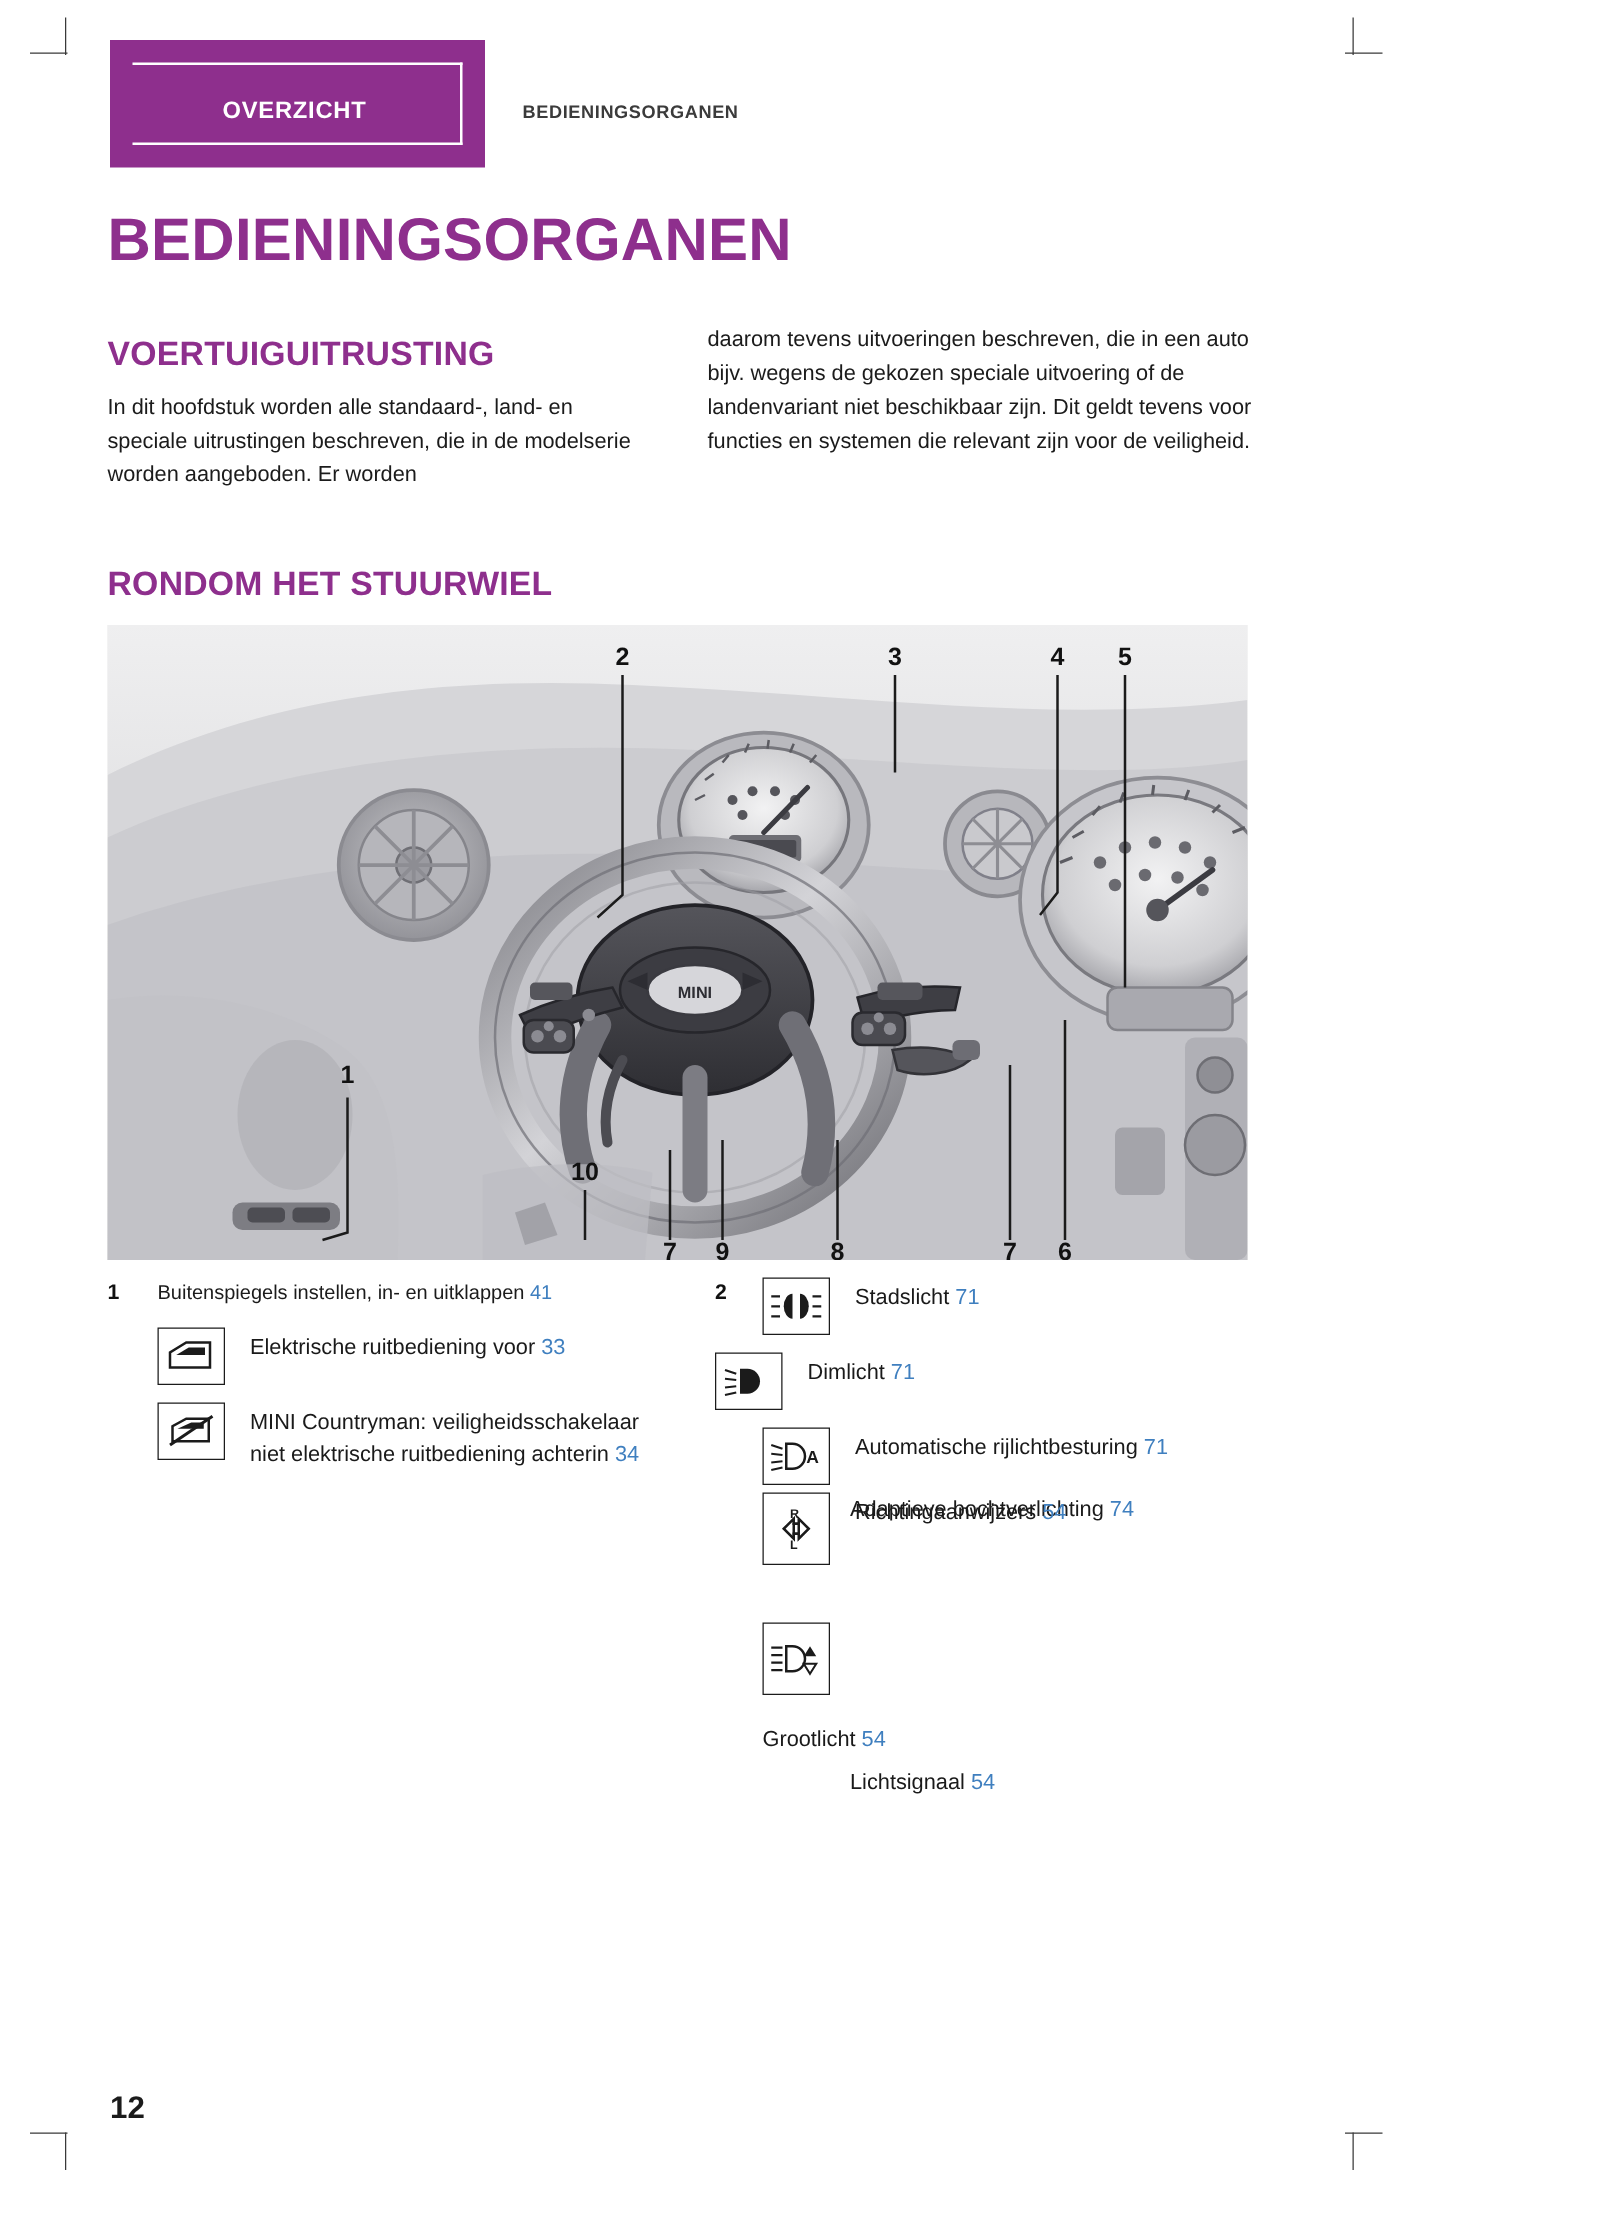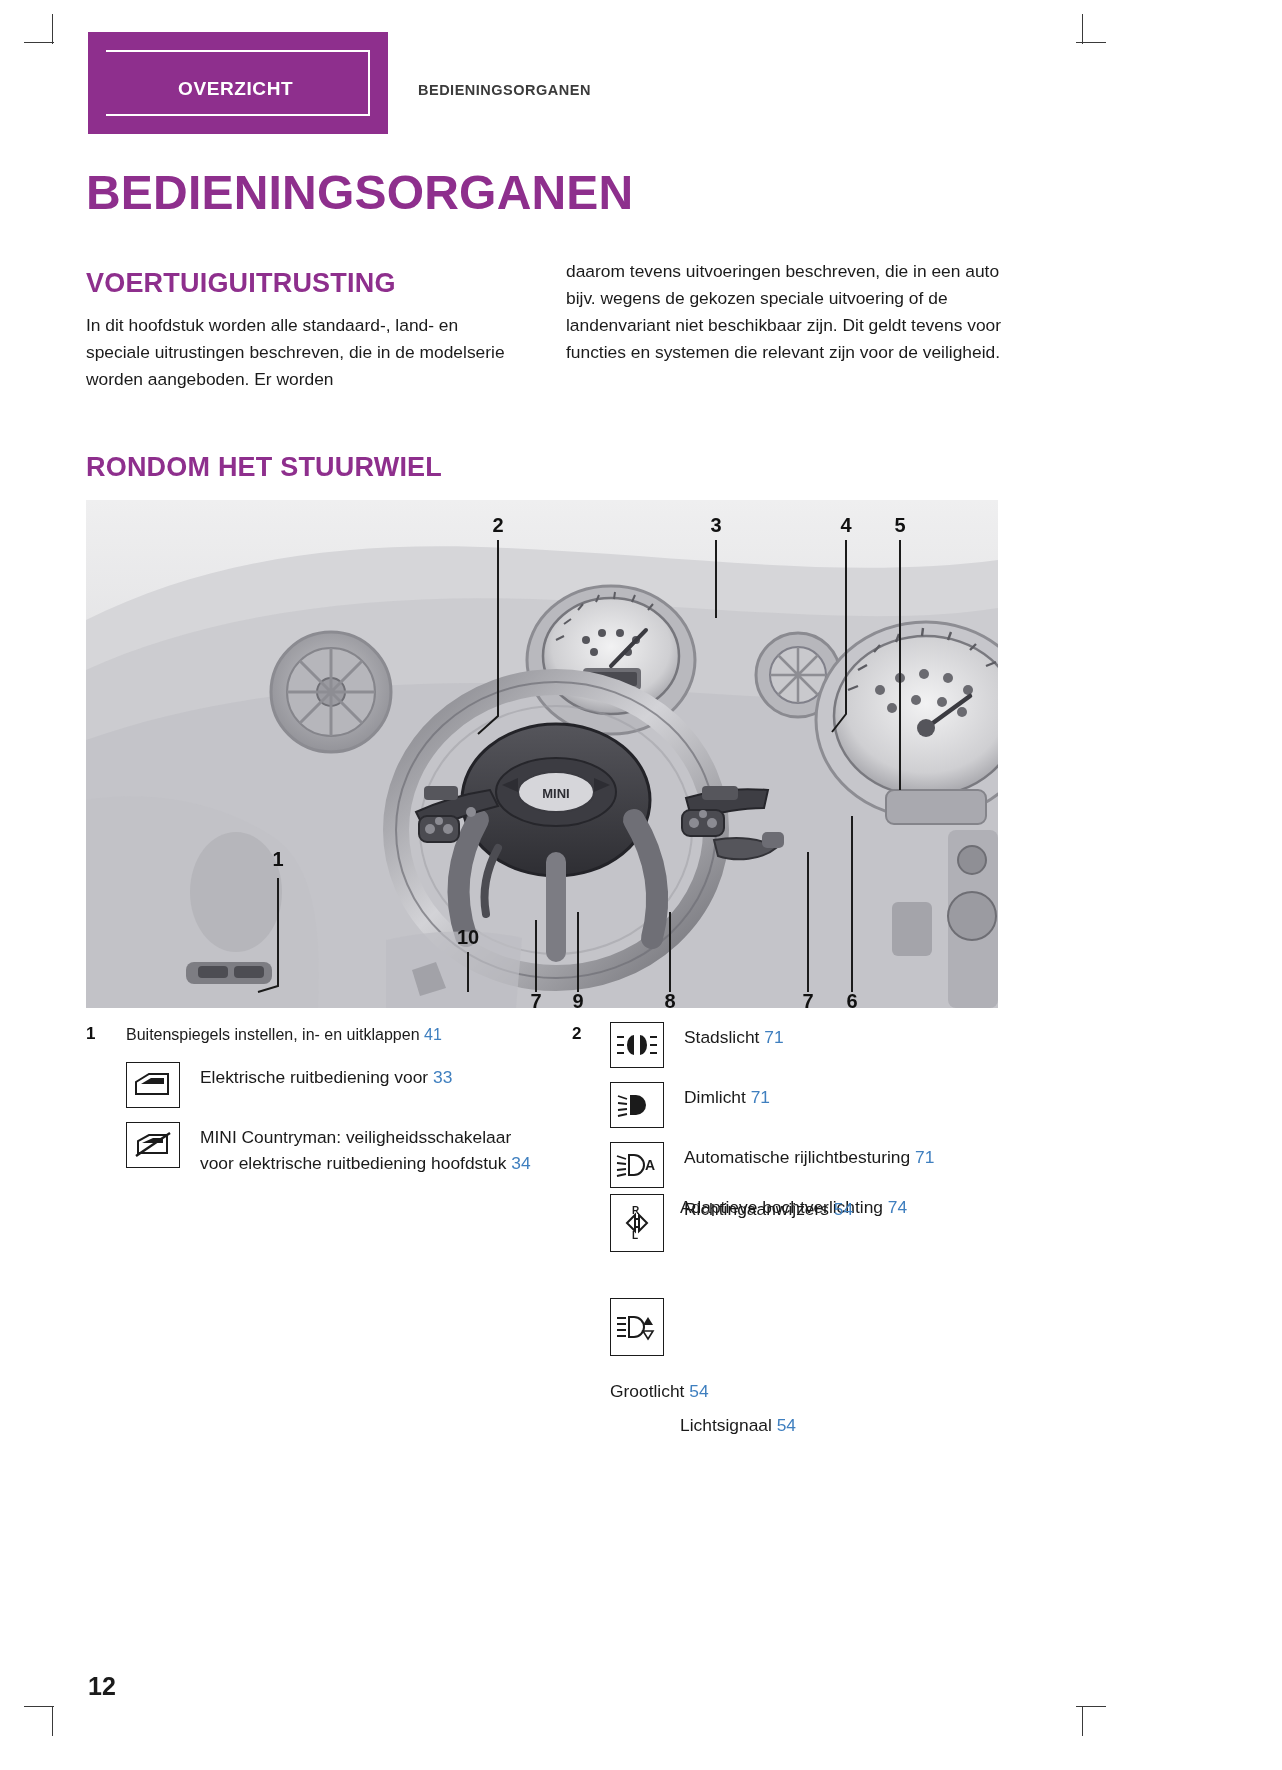--- a/index.html
+++ b/index.html
@@ -384,21 +384,21 @@
 
       <div class="item-row" style="margin-left:40px;">
         <div class="icon-box">
           <svg width="40" height="28" viewBox="0 0 40 28">
             <path d="M5,22 L5,10 L16,4 L34,4 L34,22 Z" fill="none" stroke="#1b1b1b" stroke-width="2"></path>
             <path d="M9,12 L20,7 L30,7 L30,12 Z" fill="#1b1b1b"></path>
             <path d="M3,25 L37,2" stroke="#1b1b1b" stroke-width="2.4"></path>
           </svg>
         </div>
         <div class="item-text">
-          <span>MINI Countryman: veiligheidsschakelaar voor elektrische ruitbediening hoofdstuk</span>
+          <span>MINI Countryman: veiligheidsschakelaar niet elektrische ruitbediening achterin</span>
           <span class="pg">34</span>
         </div>
       </div>
     </div>
 
     <div class="legend-col" id="legend-right">
       <div class="legend-num" style="left:0; top:2px;">2</div>
 
       <div class="item-row" style="margin-left:38px; margin-top:0;">
         <div class="icon-box">
@@ -410,21 +410,21 @@
               <path d="M36,6 L43,6 M36,14 L43,14 M36,22 L43,22"></path>
             </g>
           </svg>
         </div>
         <div class="item-text">
           <span>Stadslicht</span>
           <span class="pg">71</span>
         </div>
       </div>
 
-      <div class="item-row" style="margin-left:38px;">
+      <div class="item-row" style="">
         <div class="icon-box">
           <svg width="46" height="28" viewBox="0 0 46 28">
             <path d="M22,4 a10,10 0 0 1 0,20 h-6 v-20 z" fill="#1b1b1b"></path>
             <g stroke="#1b1b1b" stroke-width="1.8">
               <path d="M4,5 L13,8 M4,12 L13,13 M4,19 L13,18 M4,25 L13,23"></path>
             </g>
           </svg>
         </div>
         <div class="item-text">
           <span>Dimlicht</span>

